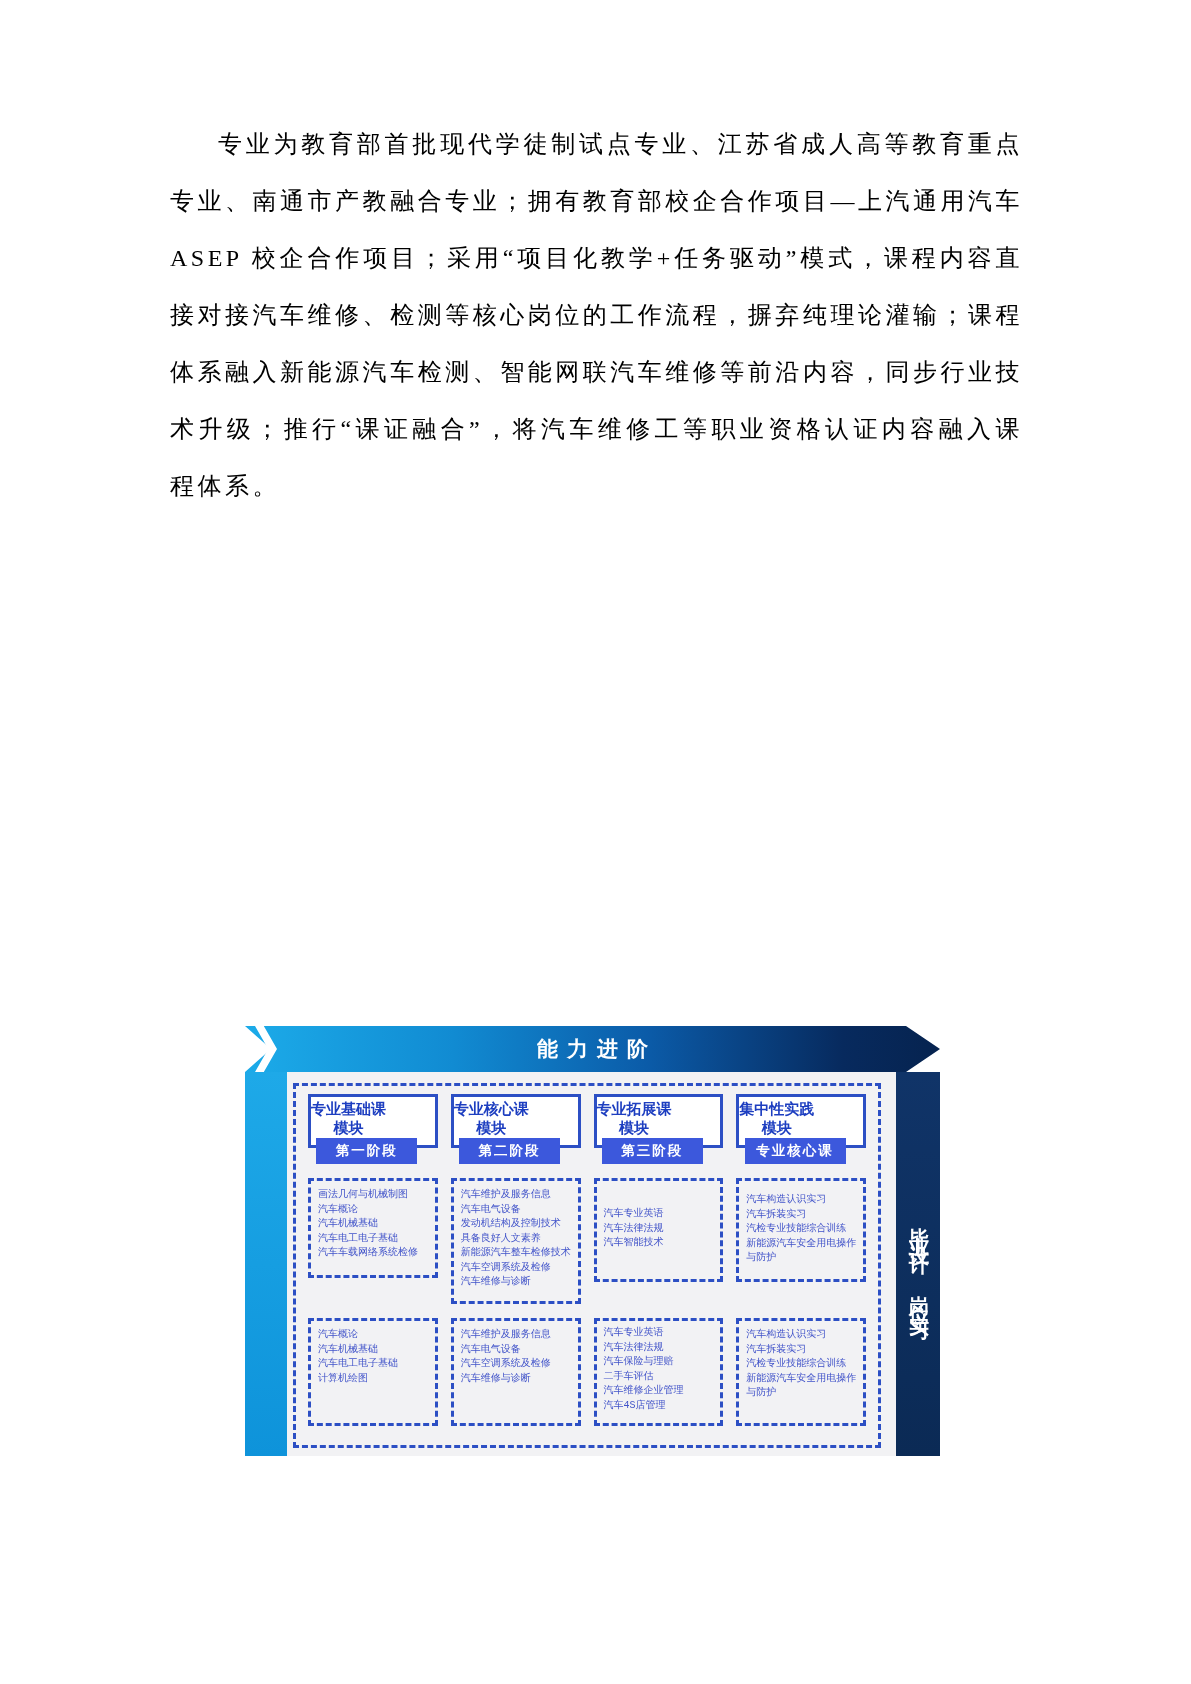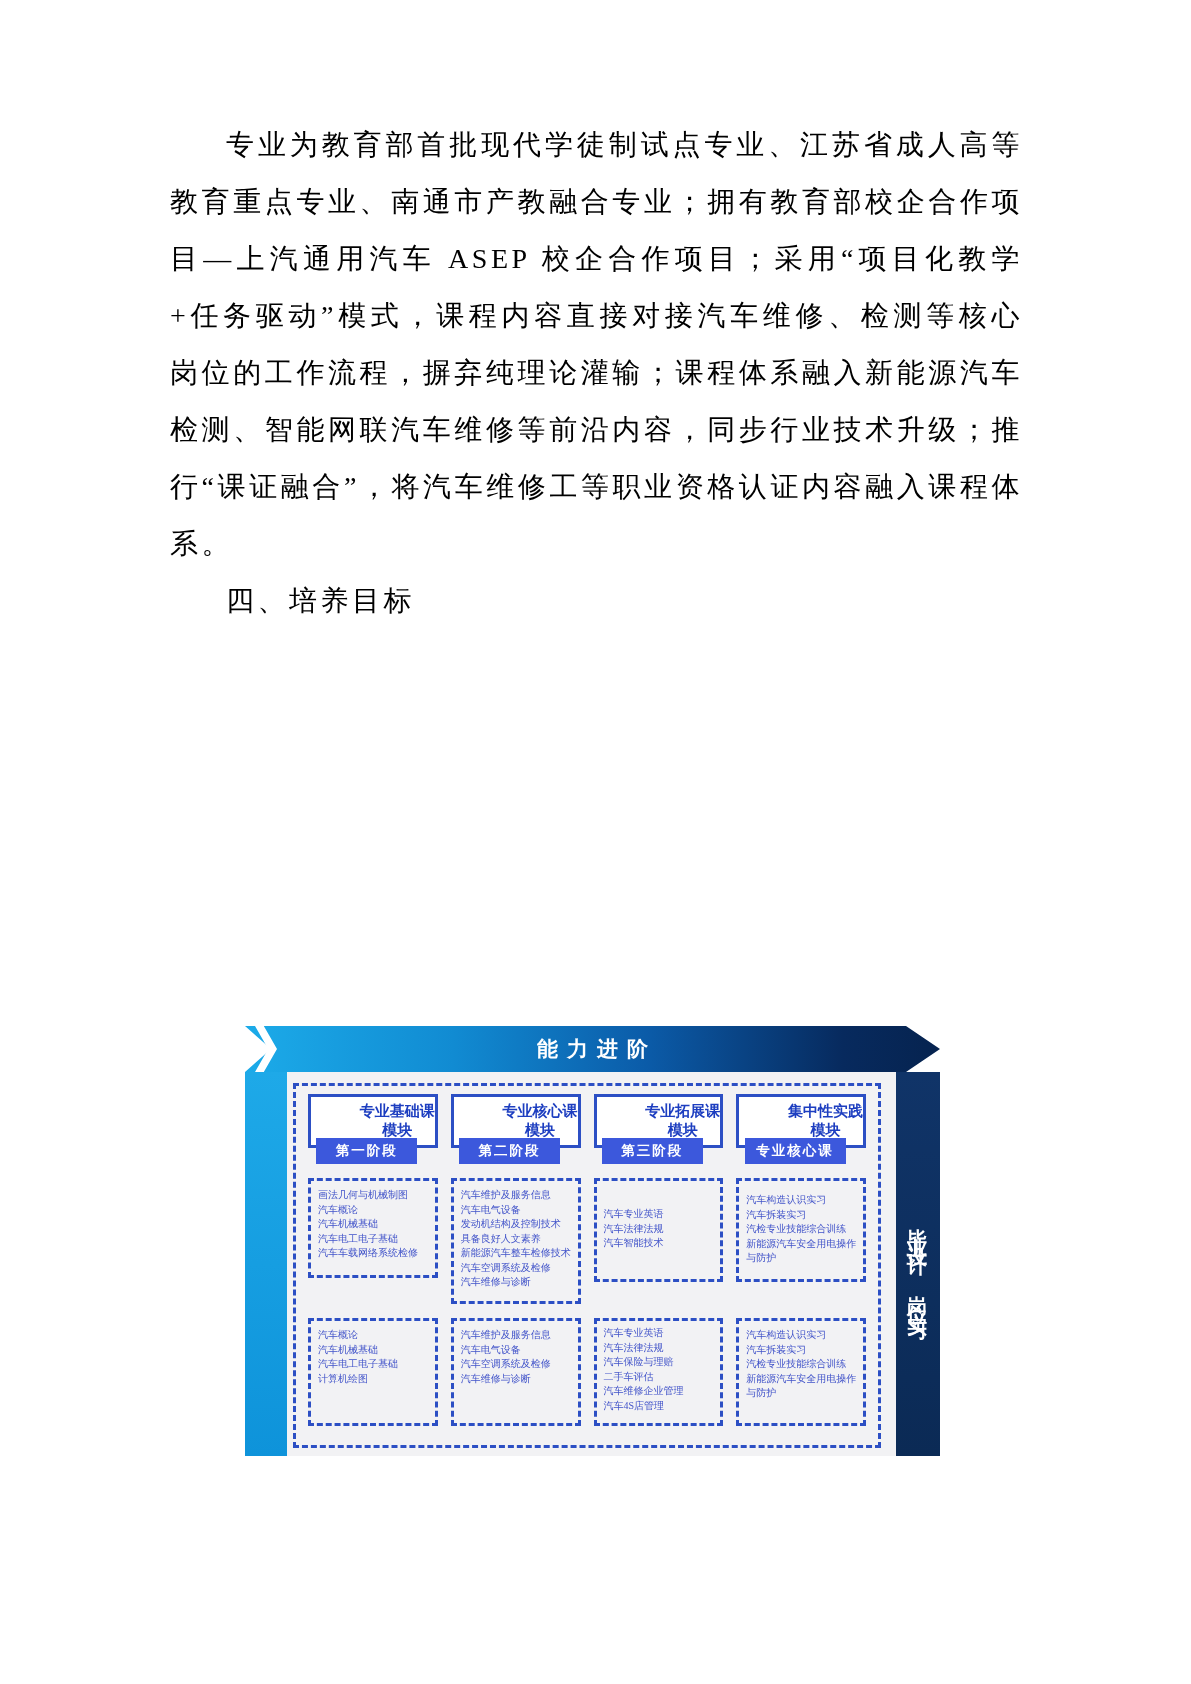--- a/index.html
+++ b/index.html
@@ -5,29 +5,29 @@
   html,body { margin:0; padding:0; background:#ffffff; }
   .page {
     position:relative; width:1191px; height:1684px; margin:0 auto;
     background:#fff; overflow:hidden;
     font-family:"Liberation Serif","DejaVu Serif",serif;
   }
 
   
   .text-block {
     position:absolute; left:170px; top:116px; width:853px;
-    color:var(--text_black,#000); font-size:28px; line-height:57px;
+    color:var(--text_black,#000); font-size:24px; line-height:57px;
     letter-spacing:3.5px; text-align:justify;
   }
   .para, .heading { margin:0; text-indent:2em; }
 
   
   .diagram {
     position:absolute; left:245px; top:1026px; width:813px; height:430px;
-    font-family:Liberation Serif, serif;
+    font-family:Liberation Mono, monospace;
   }
   .banner {
     position:absolute; left:0; top:0; width:695px; height:46px;
     background:linear-gradient(90deg,
       var(--banner_gradient_start,#1cabe9) 0%, #118bd2 30%,
       #0b5ba8 58%, #072a5e 86%, var(--banner_gradient_end,#06234f) 100%);
     clip-path:polygon(0 0, calc(100% - 34px) 0, 100% 50%, calc(100% - 34px) 100%, 0 100%, 26px 50%);
     display:flex; align-items:center; justify-content:center;
   }
   .banner-label { color:#fff; font-size:21px; font-weight:bold; letter-spacing:9px; text-indent:9px; }
@@ -56,21 +56,21 @@
     position:absolute; left:48px; top:57px; width:588px; height:365px;
     border:3px dashed var(--border_blue,#2c4fc4); box-sizing:border-box;
     padding:8px 12px 0;
   }
   .cols { display:flex; gap:13px; height:100%; }
   .col { flex:1 1 0; min-width:0; display:flex; flex-direction:column; }
 
   .mod-header {
     height:54px; box-sizing:border-box; background:#fff;
     border:3px solid var(--border_blue,#2c4fc4);
-    display:flex; align-items:center; justify-content:flex-end; text-align:center;
+    display:flex; align-items:center; justify-content:flex-start; text-align:center;
   }
   .mod-title {
     color:var(--title_blue,#1d3ec0); font-weight:bold; font-size:15px;
     line-height:1.25; white-space:pre-line;
   }
   .stage {
     width:78%; margin:-10px auto 14px; transform:translateX(-6px);
     position:relative; z-index:2;
     background:var(--stage_bg,#3c58dc); color:#fff; font-weight:bold;
     font-size:13.5px; text-align:center; padding:4px 0; letter-spacing:2px;
@@ -90,21 +90,20 @@
   .r2 { height:108px; }
   .col-2 .r2 { padding-top:5px; }
 </style>
 </head>
 <body>
 
 <div class="page">
 
   <div class="text-block">
     <p class="para">专业为教育部首批现代学徒制试点专业、江苏省成人高等教育重点专业、南通市产教融合专业；拥有教育部校企合作项目—上汽通用汽车 ASEP 校企合作项目；采用“项目化教学+任务驱动”模式，课程内容直接对接汽车维修、检测等核心岗位的工作流程，摒弃纯理论灌输；课程体系融入新能源汽车检测、智能网联汽车维修等前沿内容，同步行业技术升级；推行“课证融合”，将汽车维修工等职业资格认证内容融入课程体系。</p>
-    <p class="heading">四、培养目标</p>
   </div>
 
   <div class="diagram">
 
     <div class="banner">
       <span class="banner-label">能力进阶</span>
     </div>
     <div class="banner-notch"></div>
 
     <div class="left-band"></div>

